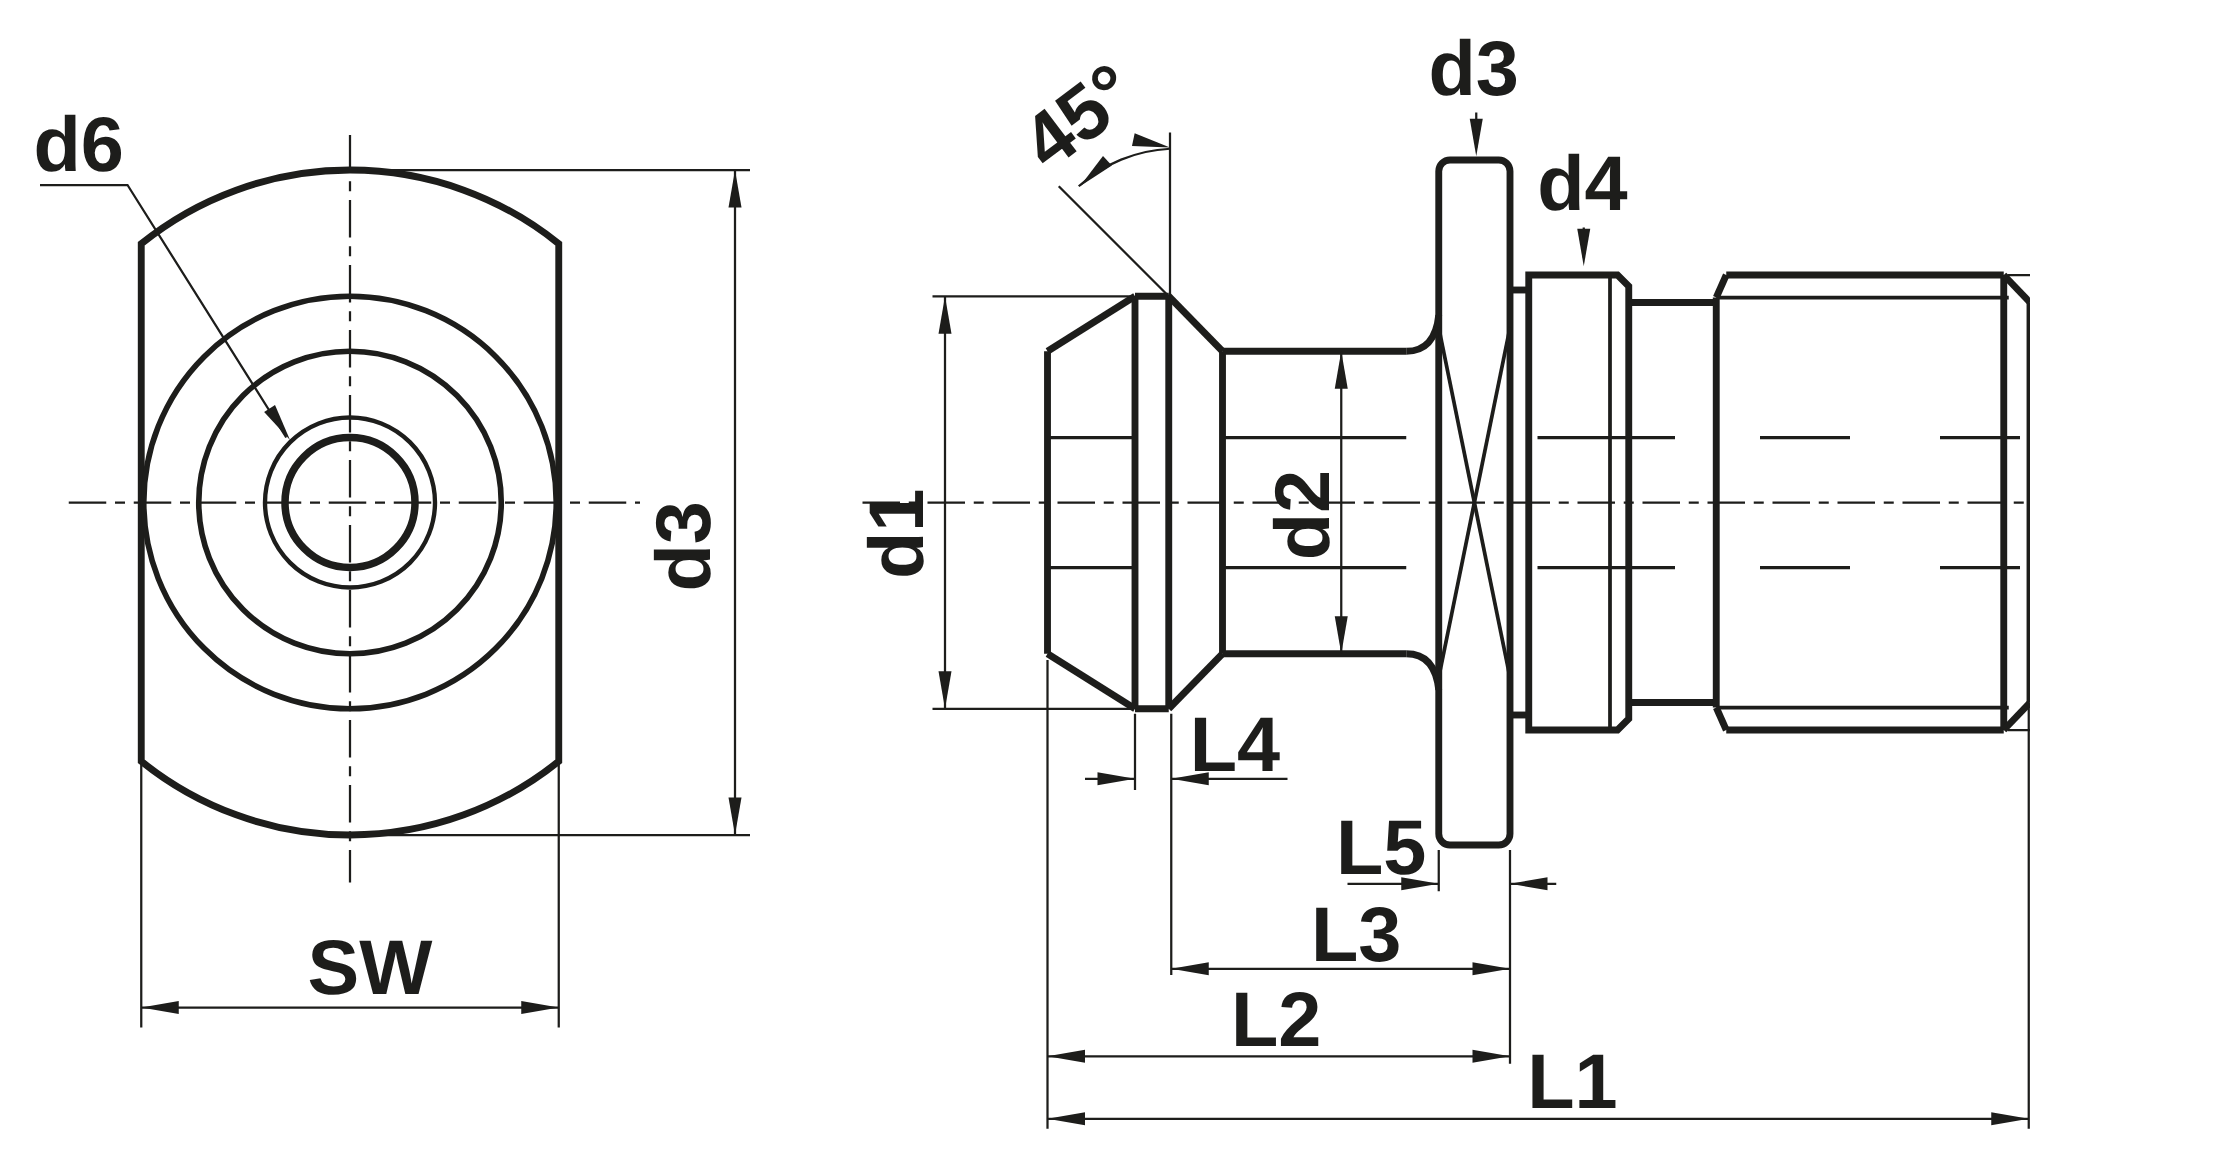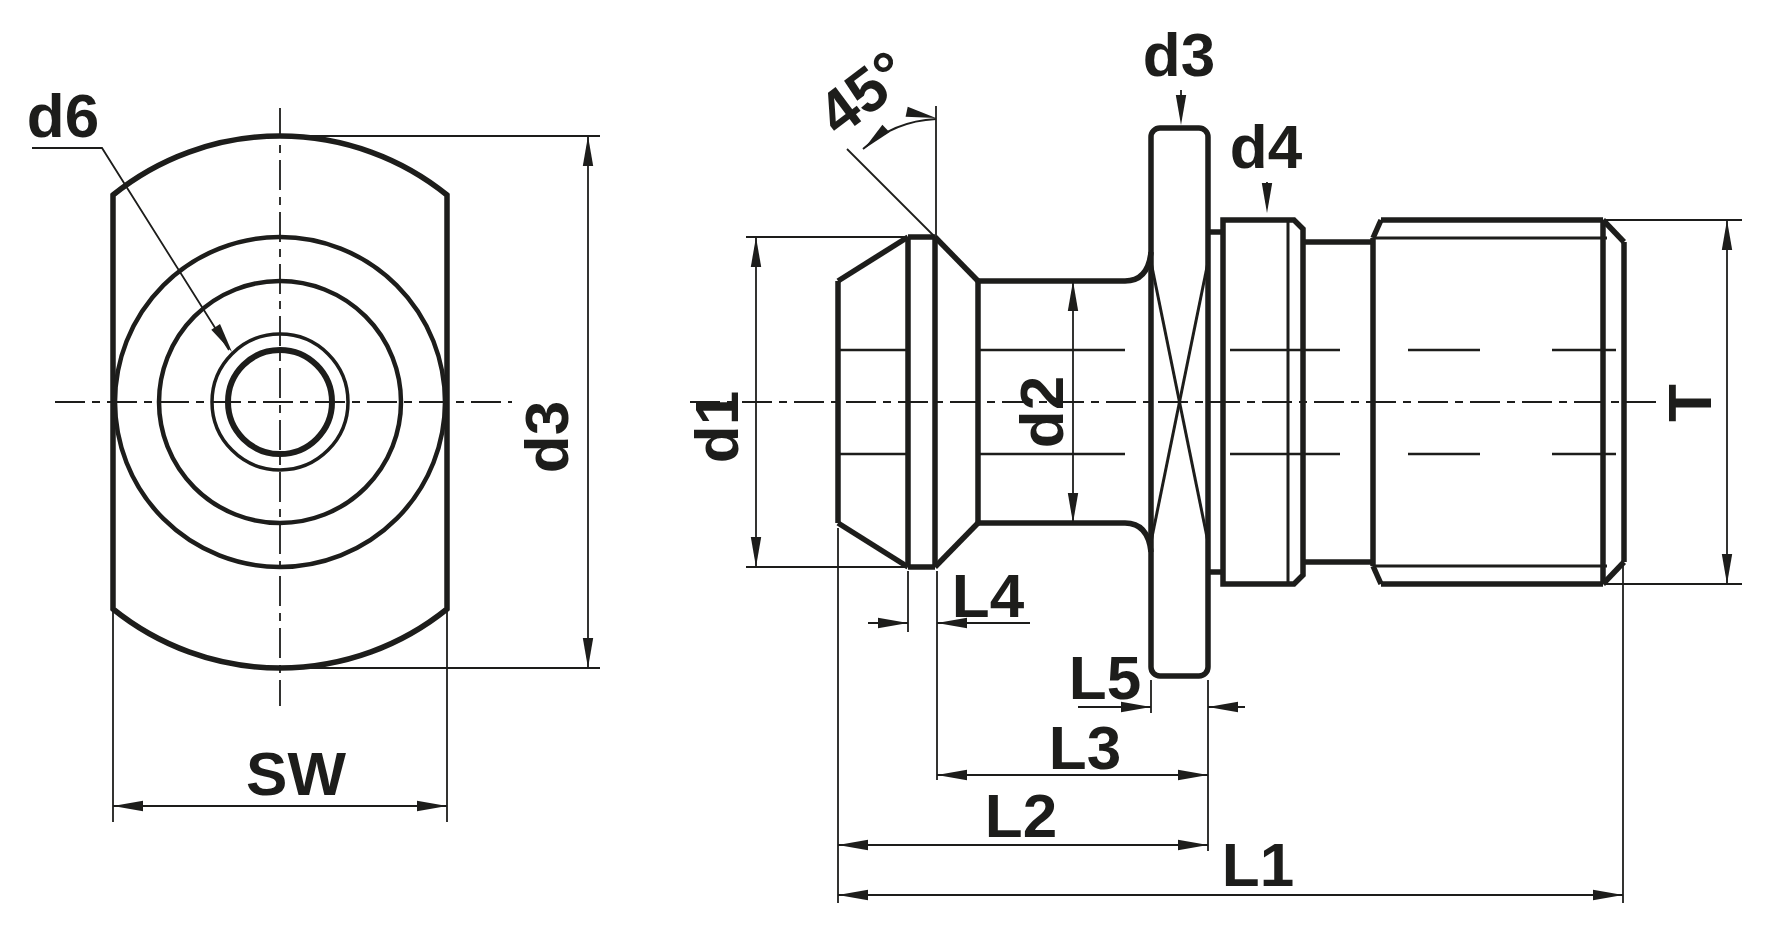--- a/index.html
+++ b/index.html
@@ -1,16 +1,16 @@
 <!DOCTYPE html>
 <html><head>
 <meta charset="utf-8">
 <style>
   html,body{margin:0;padding:0;background:#ffffff;}
-  .page{width:1772px;height:930px;background:#ffffff;overflow:hidden;position:relative;}
+  .page{width:1624px;height:930px;background:#ffffff;overflow:hidden;position:relative;}
   svg{display:block;}
   text{font-family:"Liberation Sans", sans-serif;font-weight:700;fill:#1d1d1b;}
   .lbl{font-size:62px;}
   .thick{stroke:#1d1d1b;stroke-width:5.5;fill:none;stroke-linecap:butt;stroke-linejoin:miter;}
   .med{stroke:#1d1d1b;stroke-width:3;fill:none;}
   .thin{stroke:#1d1d1b;stroke-width:1.8;fill:none;}
   .sil{stroke:#1d1d1b;stroke-width:2.6;fill:none;}
   .cl{stroke:#1d1d1b;stroke-width:1.8;fill:none;stroke-dasharray:30 7 8 7;}
   .ah{fill:#1d1d1b;stroke:none;}
 </style>

